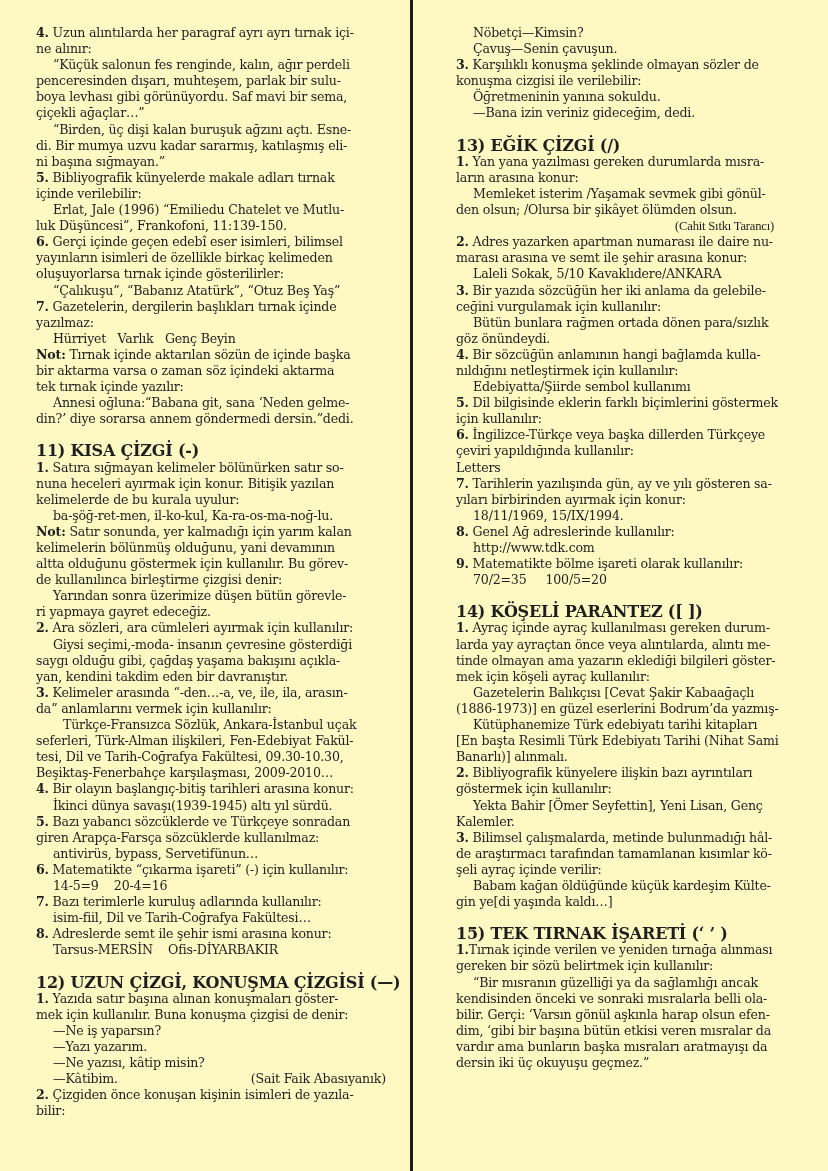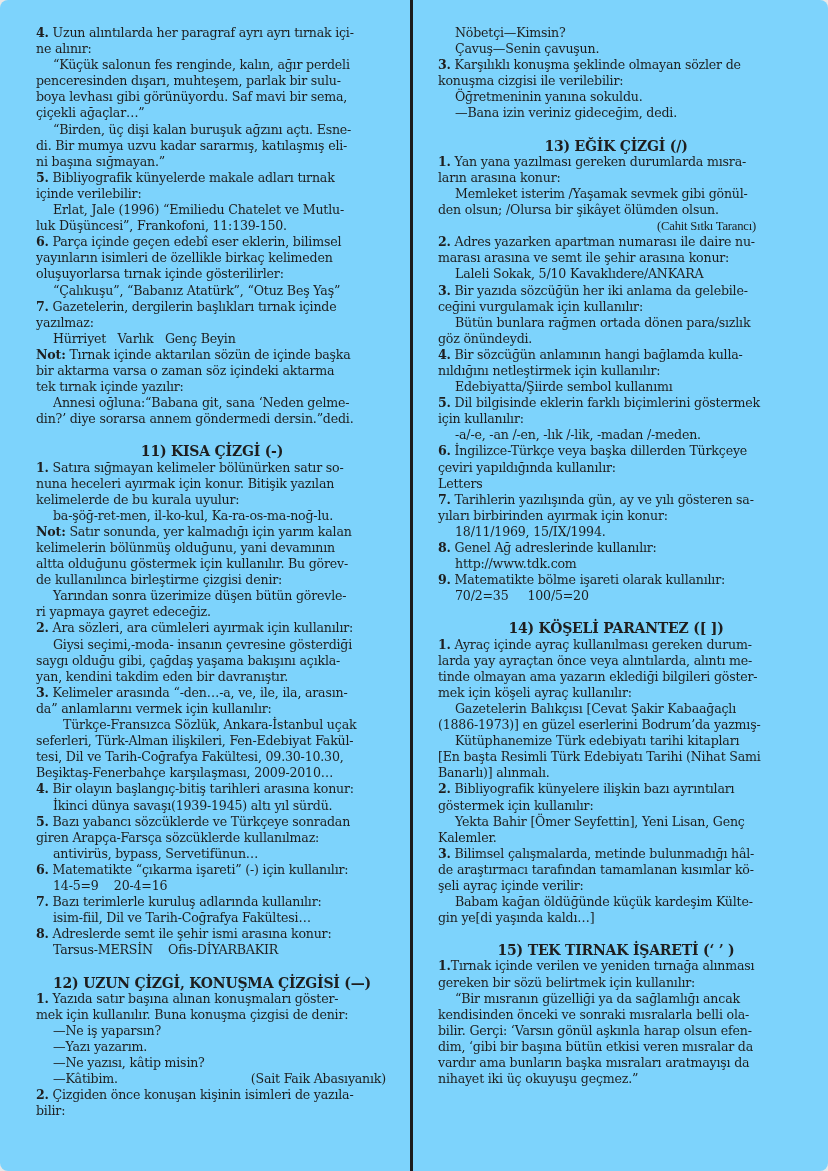--- a/index.html
+++ b/index.html
@@ -10,60 +10,60 @@
     margin:0 auto;
     background:#fcfcfb;
     font-family:"DejaVu Serif", serif;
     color:#1e1e1e;
     overflow:hidden;
   }
   .col {
     position:absolute; top:25px;
   }
   .col-left  { left:36px;  width:352px; }
-  .col-right { left:438px; width:356px; }
+  .col-right { left:456px; width:356px; }
   .divider {
     position:absolute; left:410px; top:0;
     width:3px; height:1171px;
     background:#1c1c1c;
   }
   .line {
     white-space:pre;
     height:16.1px; line-height:16.1px;
     font-size:12.6px;
     letter-spacing:-0.2px;
   }
   .line .b { font-weight:bold; }
-  .h { font-weight:bold; font-size:14px;text-align:center; }
+  .h { font-weight:bold; font-size:16px; }
   .i  { padding-left:17px; }
   .i2 { padding-left:27px; }
   .r  { text-align:right; padding-right:38px;font-family:Liberation Serif, serif; }
   .sp { display:flex; }
   .sp .rt { margin-left:auto; padding-right:2px; }
   .g { }
 </style>
 </head>
 <body>
 
-<div class="page" style="background: #7dd3fc; color: rgb(30, 30, 30); border-radius: 8px;">
+<div class="page" style="background: #fef9c3; color: rgb(30, 30, 30);">
   <div class="col col-left">
       <div class="line n"><span class="b">4.</span><span class="t"> Uzun alıntılarda her paragraf ayrı ayrı tırnak içi-</span></div>
       <div class="line n"><span class="t">ne alınır:</span></div>
       <div class="line i"><span class="t">“Küçük salonun fes renginde, kalın, ağır perdeli</span></div>
       <div class="line n"><span class="t">penceresinden dışarı, muhteşem, parlak bir sulu-</span></div>
       <div class="line n"><span class="t">boya levhası gibi görünüyordu. Saf mavi bir sema,</span></div>
       <div class="line n"><span class="t">çiçekli ağaçlar…”</span></div>
       <div class="line i"><span class="t">“Birden, üç dişi kalan buruşuk ağzını açtı. Esne-</span></div>
       <div class="line n"><span class="t">di. Bir mumya uzvu kadar sararmış, katılaşmış eli-</span></div>
       <div class="line n"><span class="t">ni başına sığmayan.”</span></div>
       <div class="line n"><span class="b">5.</span><span class="t"> Bibliyografik künyelerde makale adları tırnak</span></div>
       <div class="line n"><span class="t">içinde verilebilir:</span></div>
       <div class="line i"><span class="t">Erlat, Jale (1996) “Emiliedu Chatelet ve Mutlu-</span></div>
       <div class="line n"><span class="t">luk Düşüncesi”, Frankofoni, 11:139-150.</span></div>
-      <div class="line n"><span class="b">6.</span><span class="t"> Parça içinde geçen edebî eser eklerin, bilimsel</span></div>
+      <div class="line n"><span class="b">6.</span><span class="t"> Gerçi içinde geçen edebî eser isimleri, bilimsel</span></div>
       <div class="line n"><span class="t">yayınların isimleri de özellikle birkaç kelimeden</span></div>
       <div class="line n"><span class="t">oluşuyorlarsa tırnak içinde gösterilirler:</span></div>
       <div class="line i"><span class="t">“Çalıkuşu”, “Babanız Atatürk”, “Otuz Beş Yaş”</span></div>
       <div class="line n"><span class="b">7.</span><span class="t"> Gazetelerin, dergilerin başlıkları tırnak içinde</span></div>
       <div class="line n"><span class="t">yazılmaz:</span></div>
       <div class="line i"><span class="t">Hürriyet   Varlık   Genç Beyin</span></div>
       <div class="line n"><span class="b">Not:</span><span class="t"> Tırnak içinde aktarılan sözün de içinde başka</span></div>
       <div class="line n"><span class="t">bir aktarma varsa o zaman söz içindeki aktarma</span></div>
       <div class="line n"><span class="t">tek tırnak içinde yazılır:</span></div>
       <div class="line i"><span class="t">Annesi oğluna:“Babana git, sana ‘Neden gelme-</span></div>
@@ -132,21 +132,20 @@
       <div class="line i"><span class="t">Laleli Sokak, 5/10 Kavaklıdere/ANKARA</span></div>
       <div class="line n"><span class="b">3.</span><span class="t"> Bir yazıda sözcüğün her iki anlama da gelebile-</span></div>
       <div class="line n"><span class="t">ceğini vurgulamak için kullanılır:</span></div>
       <div class="line i"><span class="t">Bütün bunlara rağmen ortada dönen para/sızlık</span></div>
       <div class="line n"><span class="t">göz önündeydi.</span></div>
       <div class="line n"><span class="b">4.</span><span class="t"> Bir sözcüğün anlamının hangi bağlamda kulla-</span></div>
       <div class="line n"><span class="t">nıldığını netleştirmek için kullanılır:</span></div>
       <div class="line i"><span class="t">Edebiyatta/Şiirde sembol kullanımı</span></div>
       <div class="line n"><span class="b">5.</span><span class="t"> Dil bilgisinde eklerin farklı biçimlerini göstermek</span></div>
       <div class="line n"><span class="t">için kullanılır:</span></div>
-      <div class="line i"><span class="t">-a/-e, -an /-en, -lık /-lik, -madan /-meden.</span></div>
       <div class="line n"><span class="b">6.</span><span class="t"> İngilizce-Türkçe veya başka dillerden Türkçeye</span></div>
       <div class="line n"><span class="t">çeviri yapıldığında kullanılır:</span></div>
       <div class="line n"><span class="t">Letters</span></div>
       <div class="line n"><span class="b">7.</span><span class="t"> Tarihlerin yazılışında gün, ay ve yılı gösteren sa-</span></div>
       <div class="line n"><span class="t">yıları birbirinden ayırmak için konur:</span></div>
       <div class="line i"><span class="t">18/11/1969, 15/IX/1994.</span></div>
       <div class="line n"><span class="b">8.</span><span class="t"> Genel Ağ adreslerinde kullanılır:</span></div>
       <div class="line i"><span class="t">http://www.tdk.com</span></div>
       <div class="line n"><span class="b">9.</span><span class="t"> Matematikte bölme işareti olarak kullanılır:</span></div>
       <div class="line i"><span class="t">70/2=35     100/5=20</span></div>
@@ -172,15 +171,15 @@
       <div class="line n"><span class="t">gin ye[di yaşında kaldı…]</span></div>
       <div class="line g">&nbsp;</div>
       <div class="line h"><span class="b">15) TEK TIRNAK İŞARETİ (‘ ’ )</span></div>
       <div class="line n"><span class="b">1.</span><span class="t">Tırnak içinde verilen ve yeniden tırnağa alınması</span></div>
       <div class="line n"><span class="t">gereken bir sözü belirtmek için kullanılır:</span></div>
       <div class="line i"><span class="t">“Bir mısranın güzelliği ya da sağlamlığı ancak</span></div>
       <div class="line n"><span class="t">kendisinden önceki ve sonraki mısralarla belli ola-</span></div>
       <div class="line n"><span class="t">bilir. Gerçi: ‘Varsın gönül aşkınla harap olsun efen-</span></div>
       <div class="line n"><span class="t">dim, ‘gibi bir başına bütün etkisi veren mısralar da</span></div>
       <div class="line n"><span class="t">vardır ama bunların başka mısraları aratmayışı da</span></div>
-      <div class="line n"><span class="t">nihayet iki üç okuyuşu geçmez.”</span></div>
+      <div class="line n"><span class="t">dersin iki üç okuyuşu geçmez.”</span></div>
     </div>
 </div>
 
 </body></html>

